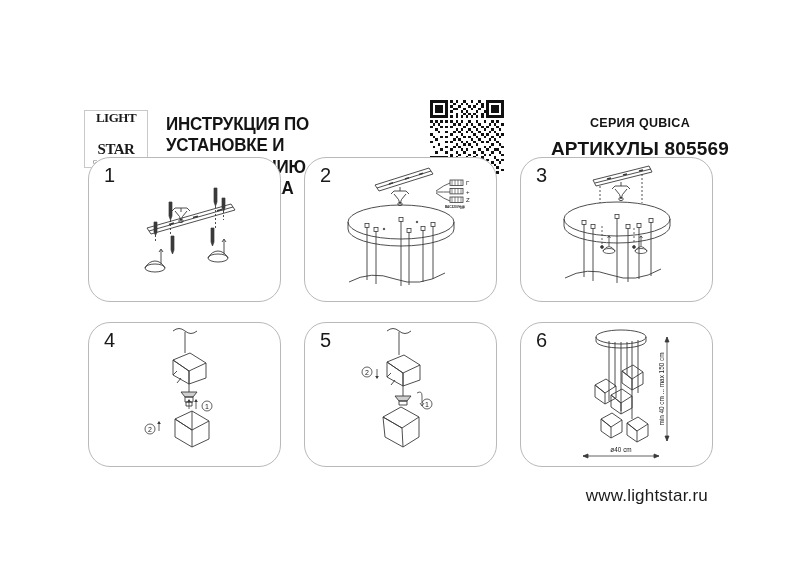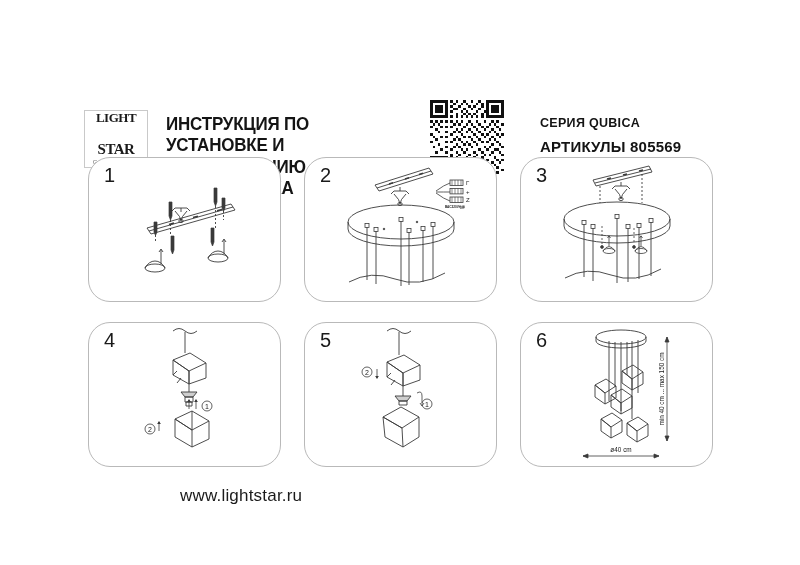--- a/index.html
+++ b/index.html
@@ -35,44 +35,44 @@
     font-size:17.5px;font-weight:bold;line-height:1.22;
     color:#141414;letter-spacing:-0.2px;
     transform:scaleX(0.97);transform-origin:left top;
   }
 
   .qr{position:absolute;left:430px;top:52px;width:74px;height:74px;}
   .qr svg{display:block;width:74px;height:74px;}
 
   .article{
     position:absolute;left:540px;top:68px;width:200px;
-    color:#141414;
+    text-align:center;color:#141414;
   }
   .article .series{font-size:12.5px;font-weight:bold;letter-spacing:0.3px;}
-  .article .code{font-size:15px;font-weight:bold;margin-top:8px;letter-spacing:0.2px;}
+  .article .code{font-size:19px;font-weight:bold;margin-top:8px;letter-spacing:0.2px;}
 
   
   .grid{position:absolute;left:88px;top:157px;width:625px;height:310px;}
   .panel{
     position:absolute;width:193px;height:145px;
     border:1px solid #b9b9b9;border-radius:22px;background:#fff;
     box-sizing:border-box;
   }
   .p1{left:0;top:0;}   .p2{left:216px;top:0;}   .p3{left:432px;top:0;}
   .p4{left:0;top:165px;} .p5{left:216px;top:165px;} .p6{left:432px;top:165px;}
   .pnum{
     position:absolute;left:15px;top:6px;font-size:20px;color:#1a1a1a;
     font-family:"Liberation Sans", sans-serif;font-weight:400;
   }
   .art{position:absolute;left:0;top:0;width:193px;height:145px;}
   .art svg{display:block;width:193px;height:145px;}
 
   
   .footer{
-    position:absolute;left:0;top:486px;width:691px;text-align:left;
+    position:absolute;left:0;top:486px;width:691px;text-align:right;padding-left:17px;
   }
   .site{
     display:inline-block;margin-left:180px;
     font-size:17px;color:#1b1b1b;letter-spacing:0.2px;
   }
 
   .dimtext{font-size:6.4px;fill:#1a1a1a;font-family:"Liberation Sans",sans-serif;}
   .tinytext{font-size:3.1px;fill:#1a1a1a;font-family:"Liberation Sans",sans-serif;font-weight:bold;}
   .cnum{font-size:7px;fill:#1a1a1a;font-family:"Liberation Sans",sans-serif;}
 </style>

